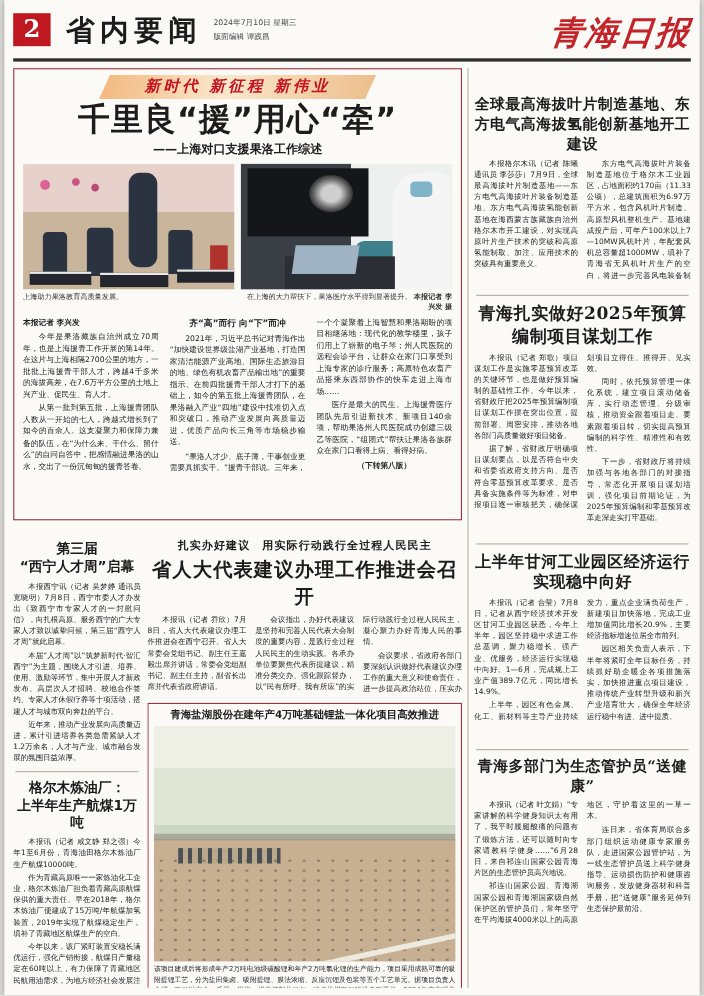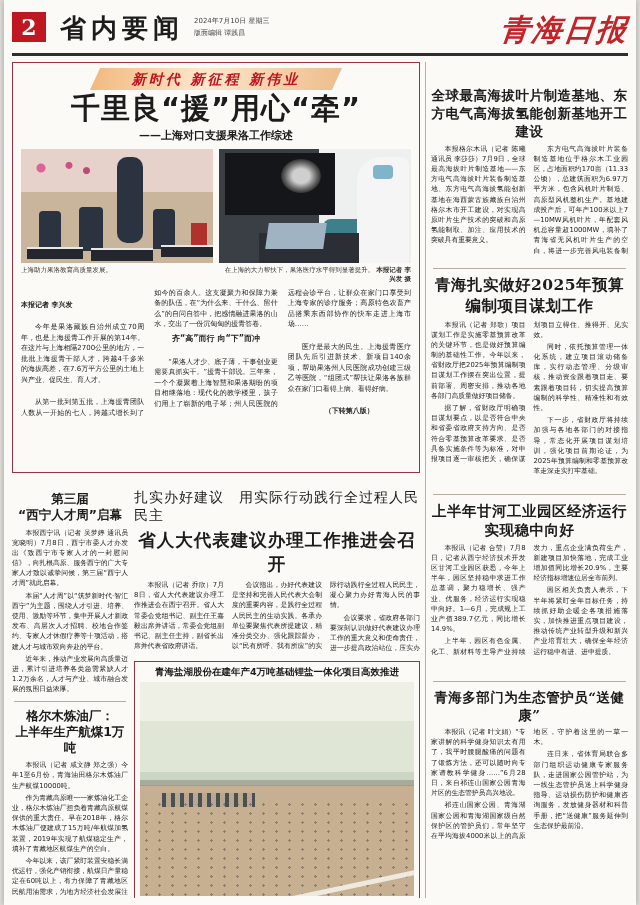--- a/index.html
+++ b/index.html
@@ -32,35 +32,35 @@
           clip-path:polygon(4% 0,100% 0,96% 100%,0 100%);}
   .f-title{text-align:center;font-size:29px;font-weight:900;letter-spacing:1px;margin-top:3px;line-height:1.1;}
   .f-sub{text-align:center;font-size:11px;font-weight:700;margin-top:3px;}
   .photorow{display:flex;gap:6px;margin-top:6px;}
   .photo{flex:1;height:114px;position:relative;overflow:hidden;background:#999;}
   .caprow{display:flex;gap:6px;font-size:6.5px;color:#333;margin-top:3px;}
   .caprow>div{flex:1;}
   .cap-r{text-align:right;}
   .f-body{margin-top:4px;column-count:3;column-gap:10px;font-size:7px;line-height:1.5;
           text-align:justify;height:168px;overflow:hidden;color:#222;}
-  .f-body p{margin:12px 0 2px;text-indent:2em;}
+  .f-body p{margin:0 0 2px;text-indent:2em;}
   .byline{font-weight:700;text-indent:0 !important;margin-bottom:3px !important;}
   .subhead{font-weight:800;text-align:center;font-size:8px;margin:3px 0;}
   .jump{text-align:center;font-weight:700;text-indent:0 !important;}
 
   
   .bottomrow{display:flex;margin-top:16px;flex:1;overflow:hidden;}
   .mini{width:116px;overflow:hidden;}
   .mini h3{font-size:12.5px;font-weight:900;text-align:center;line-height:1.3;margin:2px 0 4px;}
   .mini .body, .m-body, .r-body{font-size:6.8px;line-height:1.5;text-align:justify;color:#222;}
   .mini .body p,.m-body p,.r-body p{margin:0 0 2px;text-indent:2em;}
   .hdiv{border-top:1px solid #b3ada4;margin:6px 2px;}
 
   .middle{flex:1;margin-left:6px;overflow:hidden;}
-  .kicker{font-size:14px;font-weight:400;letter-spacing:1px;}
+  .kicker{font-size:10px;font-weight:700;text-align:center;letter-spacing:1px;}
   .m-title{font-size:17.5px;font-weight:900;text-align:center;letter-spacing:1px;margin:3px 0 4px;}
   .m-body{column-count:3;column-gap:8px;height:76px;overflow:hidden;}
   .photobox{border:1px solid #9a3340;margin-top:5px;padding:4px 5px;}
   .pb-title{font-size:9.5px;font-weight:800;text-align:center;}
   .bigphoto{height:214px;margin-top:3px;position:relative;overflow:hidden;background:#c9b495;}
   .pb-cap{font-size:6.2px;line-height:1.55;text-align:justify;margin-top:3px;color:#222;}
 
   
   .r-art{overflow:hidden;}
   .r-title{font-weight:900;text-align:center;line-height:1.35;letter-spacing:.5px;}
@@ -152,20 +152,21 @@
               <span>在上海的大力帮扶下，果洛医疗水平得到显著提升。</span>
               <b>本报记者 李兴发 摄</b>
             </div>
           </div>
 
           <div class="f-body">
             <p class="byline">本报记者 李兴发</p>
             <p>今年是果洛藏族自治州成立70周年，也是上海援青工作开展的第14年。在这片与上海相隔2700公里的地方，一批批上海援青干部人才，跨越4千多米的海拔高差，在7.6万平方公里的土地上兴产业、促民生、育人才。</p>
             <p>从第一批到第五批，上海援青团队人数从一开始的七人，跨越式增长到了如今的百余人。这支凝聚力和保障力兼备的队伍，在“为什么来、干什么、留什么”的自问自答中，把感情融进果洛的山水，交出了一份沉甸甸的援青答卷。</p>
             <div class="subhead">齐“高”而行 向“下”而冲</div>
+            <p>2021年，习近平总书记对青海作出“加快建设世界级盐湖产业基地，打造国家清洁能源产业高地、国际生态旅游目的地、绿色有机农畜产品输出地”的重要指示。在前四批援青干部人才打下的基础上，如今的第五批上海援青团队，在果洛融入产业“四地”建设中找准切入点和突破口，推动产业发展向高质量迈进，优质产品向长三角等市场稳步输送。</p>
             <p>“果洛人才少、底子薄，干事创业更需要真抓实干。”援青干部说。三年来，一个个凝聚着上海智慧和果洛期盼的项目相继落地：现代化的教学楼里，孩子们用上了崭新的电子琴；州人民医院的远程会诊平台，让群众在家门口享受到上海专家的诊疗服务；高原特色农畜产品搭乘东西部协作的快车走进上海市场……</p>
             <p>医疗是最大的民生。上海援青医疗团队先后引进新技术、新项目140余项，帮助果洛州人民医院成功创建三级乙等医院，“组团式”帮扶让果洛各族群众在家门口看得上病、看得好病。</p>
             <p class="jump">（下转第八版）</p>
           </div>
         </div>
 
         <div class="bottomrow">
           <div class="mini">
             <h3>
               <span>第三届</span><br>

